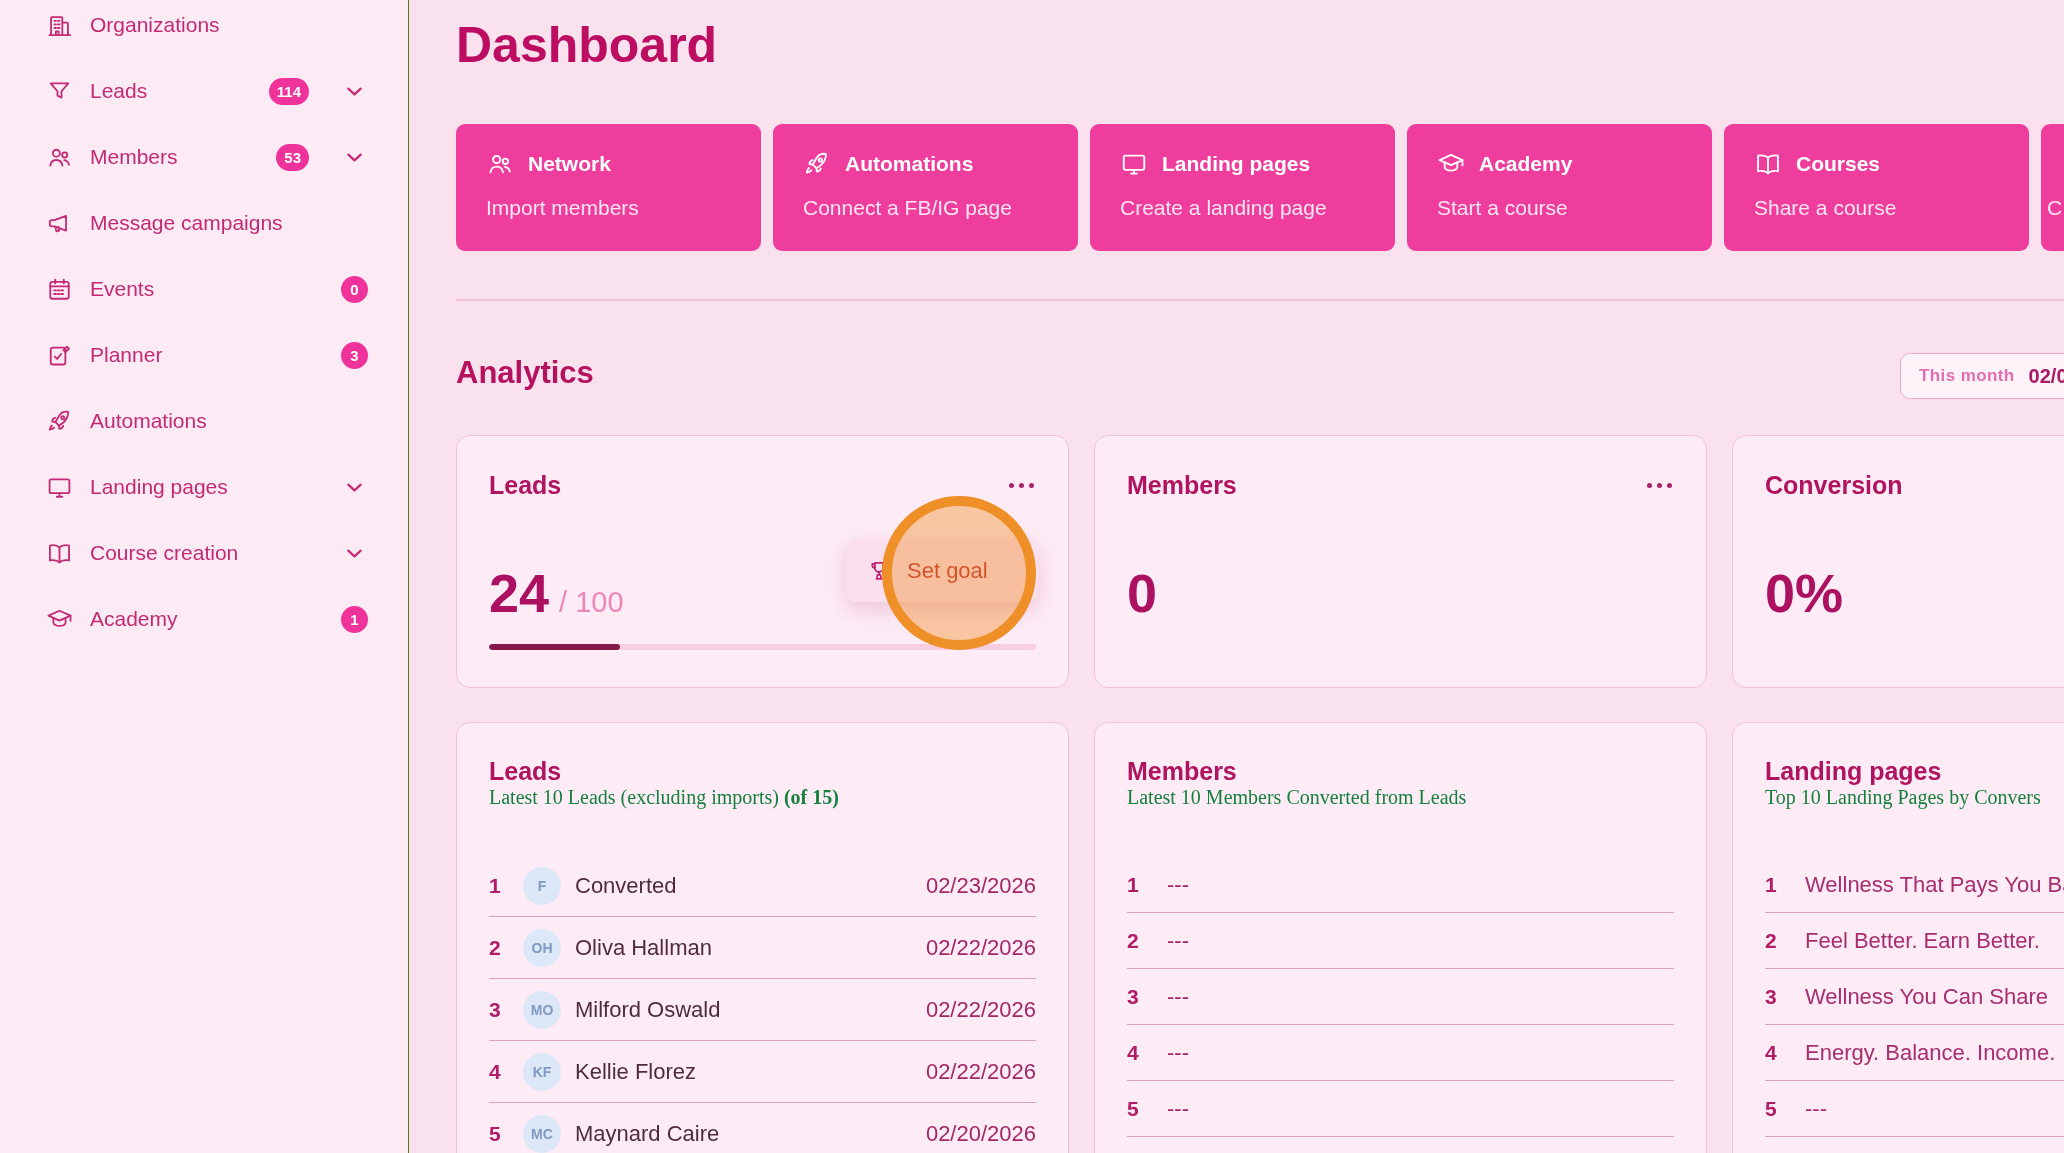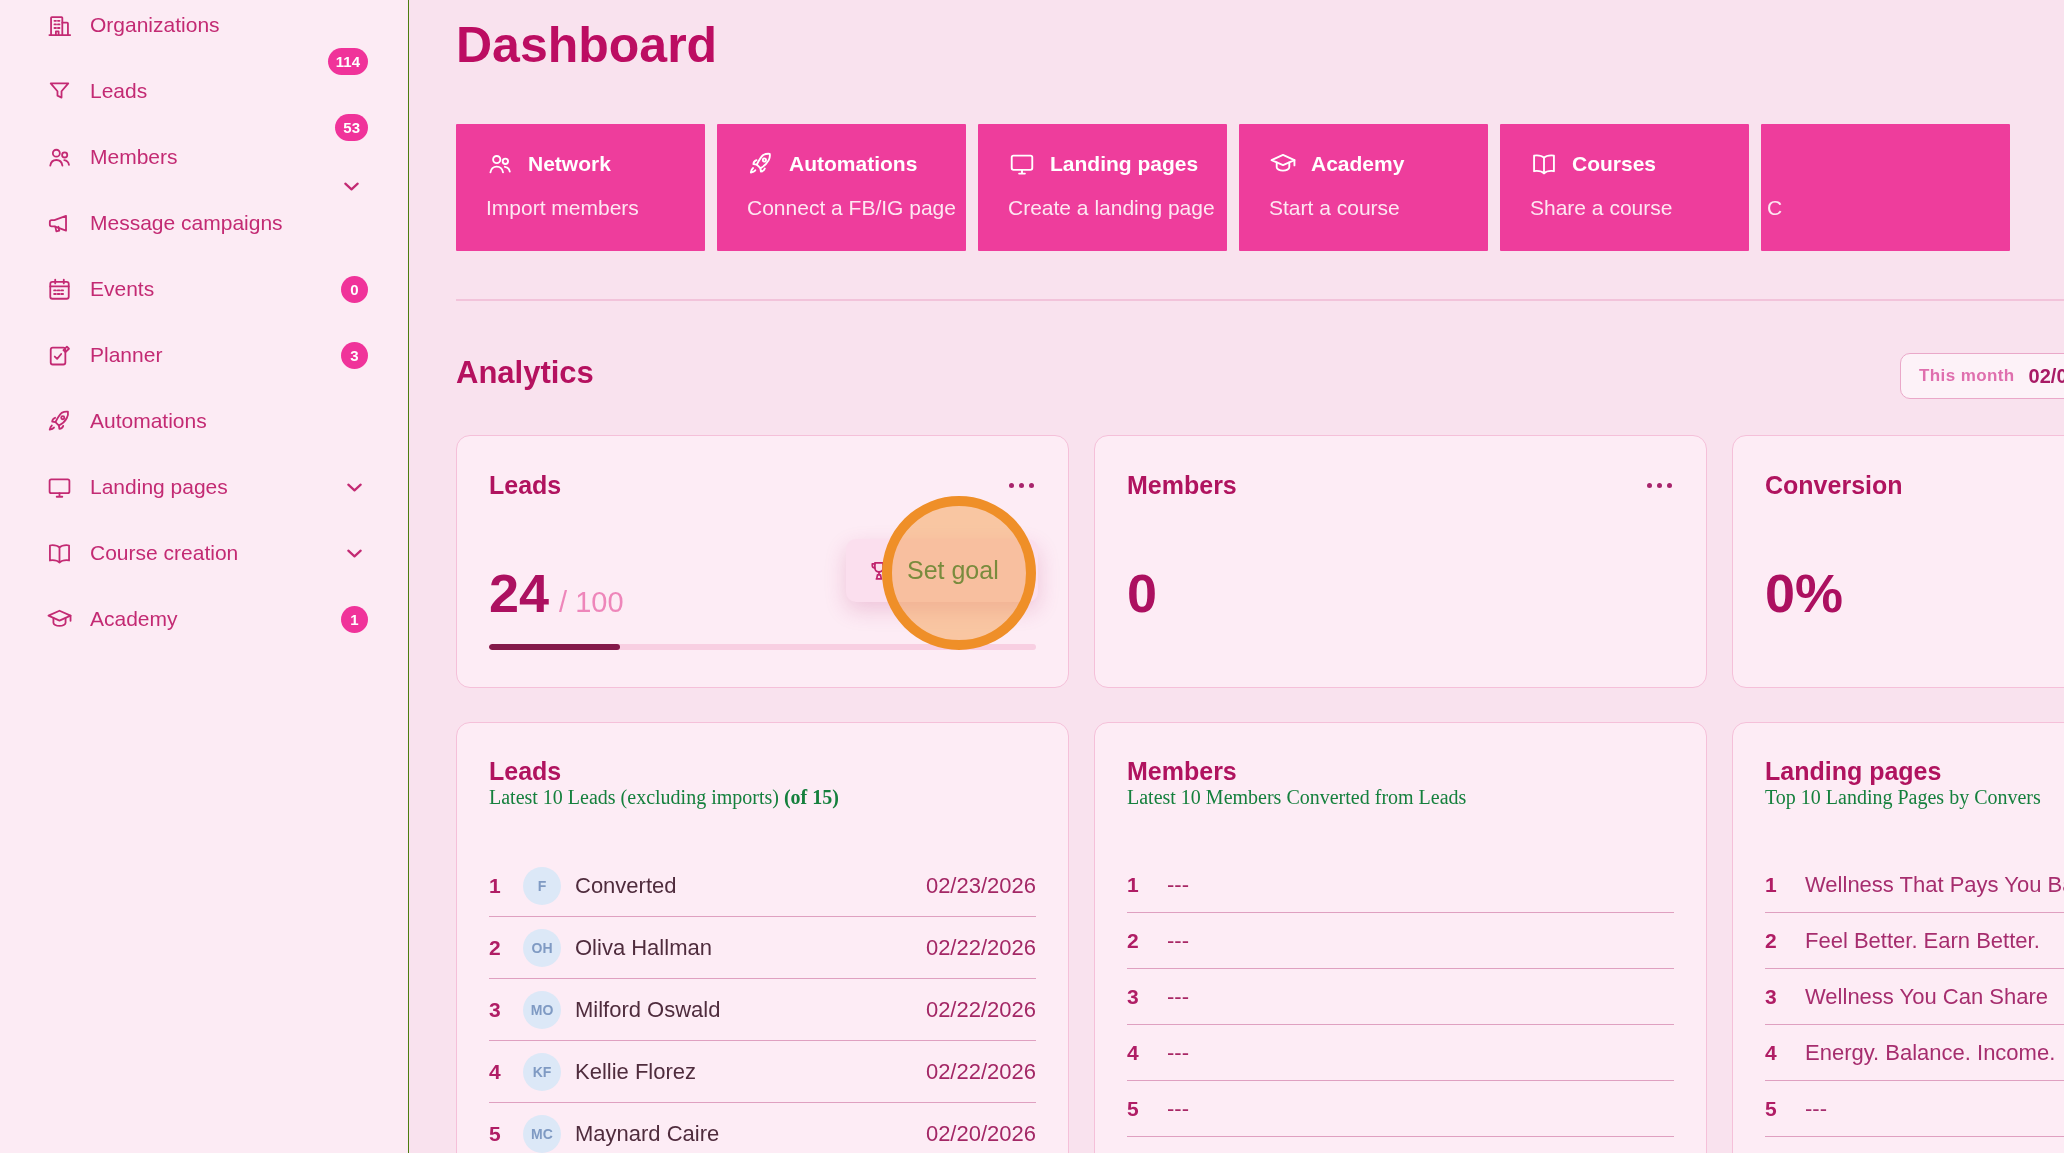--- a/index.html
+++ b/index.html
@@ -9,33 +9,33 @@
   
   .sidebar{position:absolute;left:0;top:0;bottom:0;width:409px;background:#fcebf4;
            border-right:1px solid #4d7c0f;box-sizing:border-box;}
   .nav{margin-top:-8px;}
   .nav-item{display:flex;align-items:center;height:66px;padding:0 40px 0 46px;
             color:#c32a73;cursor:pointer;}
   .ic{display:inline-block;flex:none;}
   .ic svg{width:100%;height:100%;display:block;}
   .nav-item .ic{width:27px;height:27px;}
   .nav-label{font-size:21px;margin-left:17px;white-space:nowrap;}
-  .nav-right{margin-left:auto;display:flex;align-items:center;gap:32px;flex-direction:column;}
+  .nav-right{margin-left:auto;display:flex;align-items:flex-end;gap:32px;}
   .badge{background:#f0339a;color:#fff;font-weight:700;font-size:15px;height:27px;
          min-width:27px;border-radius:14px;display:flex;align-items:center;
          justify-content:center;padding:0 8px;box-sizing:border-box;}
   .chev{width:20px;height:20px;color:#c32a73;}
 
   
   .main{position:absolute;left:409px;top:0;right:0;bottom:0;overflow:hidden;
         padding-left:47px;box-sizing:border-box;}
   h1.page-title{margin:16px 0 0 0;font-size:50px;font-weight:700;color:#bc0d62;}
 
   .qa-row{display:flex;gap:12px;margin-top:50px;width:max-content;}
-  .qa-card{width:249px;height:127px;background:#ee3d9c;border-radius:1px;color:#fff;
+  .qa-card{width:305px;height:127px;background:#ee3d9c;border-radius:9px;color:#fff;
            flex:none;padding:26px 0 0 30px;box-sizing:border-box;cursor:pointer;}
   .qa-head{display:flex;align-items:center;gap:14px;height:28px;font-size:21px;font-weight:700;}
   .qa-head .ic{width:28px;height:28px;}
   .qa-sub{margin-top:18px;font-size:21px;color:#fde7f2;white-space:nowrap;}
   .qa-card.partial{padding-left:6px;}
 
   .hr{height:2px;background:#f2c3da;margin-top:48px;}
 
   .an-head{position:relative;margin-top:54px;height:48px;}
   h2.an-title{margin:0;font-size:31px;font-weight:700;color:#b5115f;}
@@ -56,21 +56,21 @@
   .stat-value-row{margin-top:66px;display:flex;align-items:baseline;}
   .stat-value{font-size:54px;font-weight:700;color:#ac1060;line-height:1;}
   .stat-goal{font-size:29px;color:#ee86ba;margin-left:10px;}
   .progress{margin-top:24px;height:6px;border-radius:3px;background:#f8cfe2;overflow:hidden;}
   .progress>div{height:100%;background:#84194a;border-radius:3px;}
 
   .setgoal{position:absolute;left:389px;top:103px;width:192px;height:63px;background:#fbdfee;
            border-radius:10px;box-shadow:0 8px 22px rgba(180,40,110,.2);display:flex;
            align-items:center;padding-left:20px;gap:15px;box-sizing:border-box;cursor:pointer;z-index:2;}
   .setgoal .ic{width:26px;height:26px;color:#c0246e;}
-  .setgoal-label{font-size:25px;color:#15803d;}
+  .setgoal-label{font-size:22px;color:#b91c1c;}
   .focus-ring{position:absolute;left:425px;top:60px;width:154px;height:154px;border-radius:50%;
               border:10px solid #ef8f28;background:rgba(244,152,62,.45);box-sizing:border-box;z-index:3;}
 
   .lists-row{display:flex;gap:25px;margin-top:34px;width:max-content;}
   .list-card{width:613px;height:480px;background:#fdecf5;border:1.5px solid #f5c0d9;
              border-radius:14px;box-sizing:border-box;padding:34px 32px;flex:none;overflow:hidden;}
   .list-title{font-size:25px;font-weight:700;color:#b0135f;}
   .list-sub{font-size:20px;color:#15803d;white-space:nowrap;font-family:Liberation Serif, serif;}
   .list-sub b{font-weight:700;}
   .rows{margin-top:46px;}

